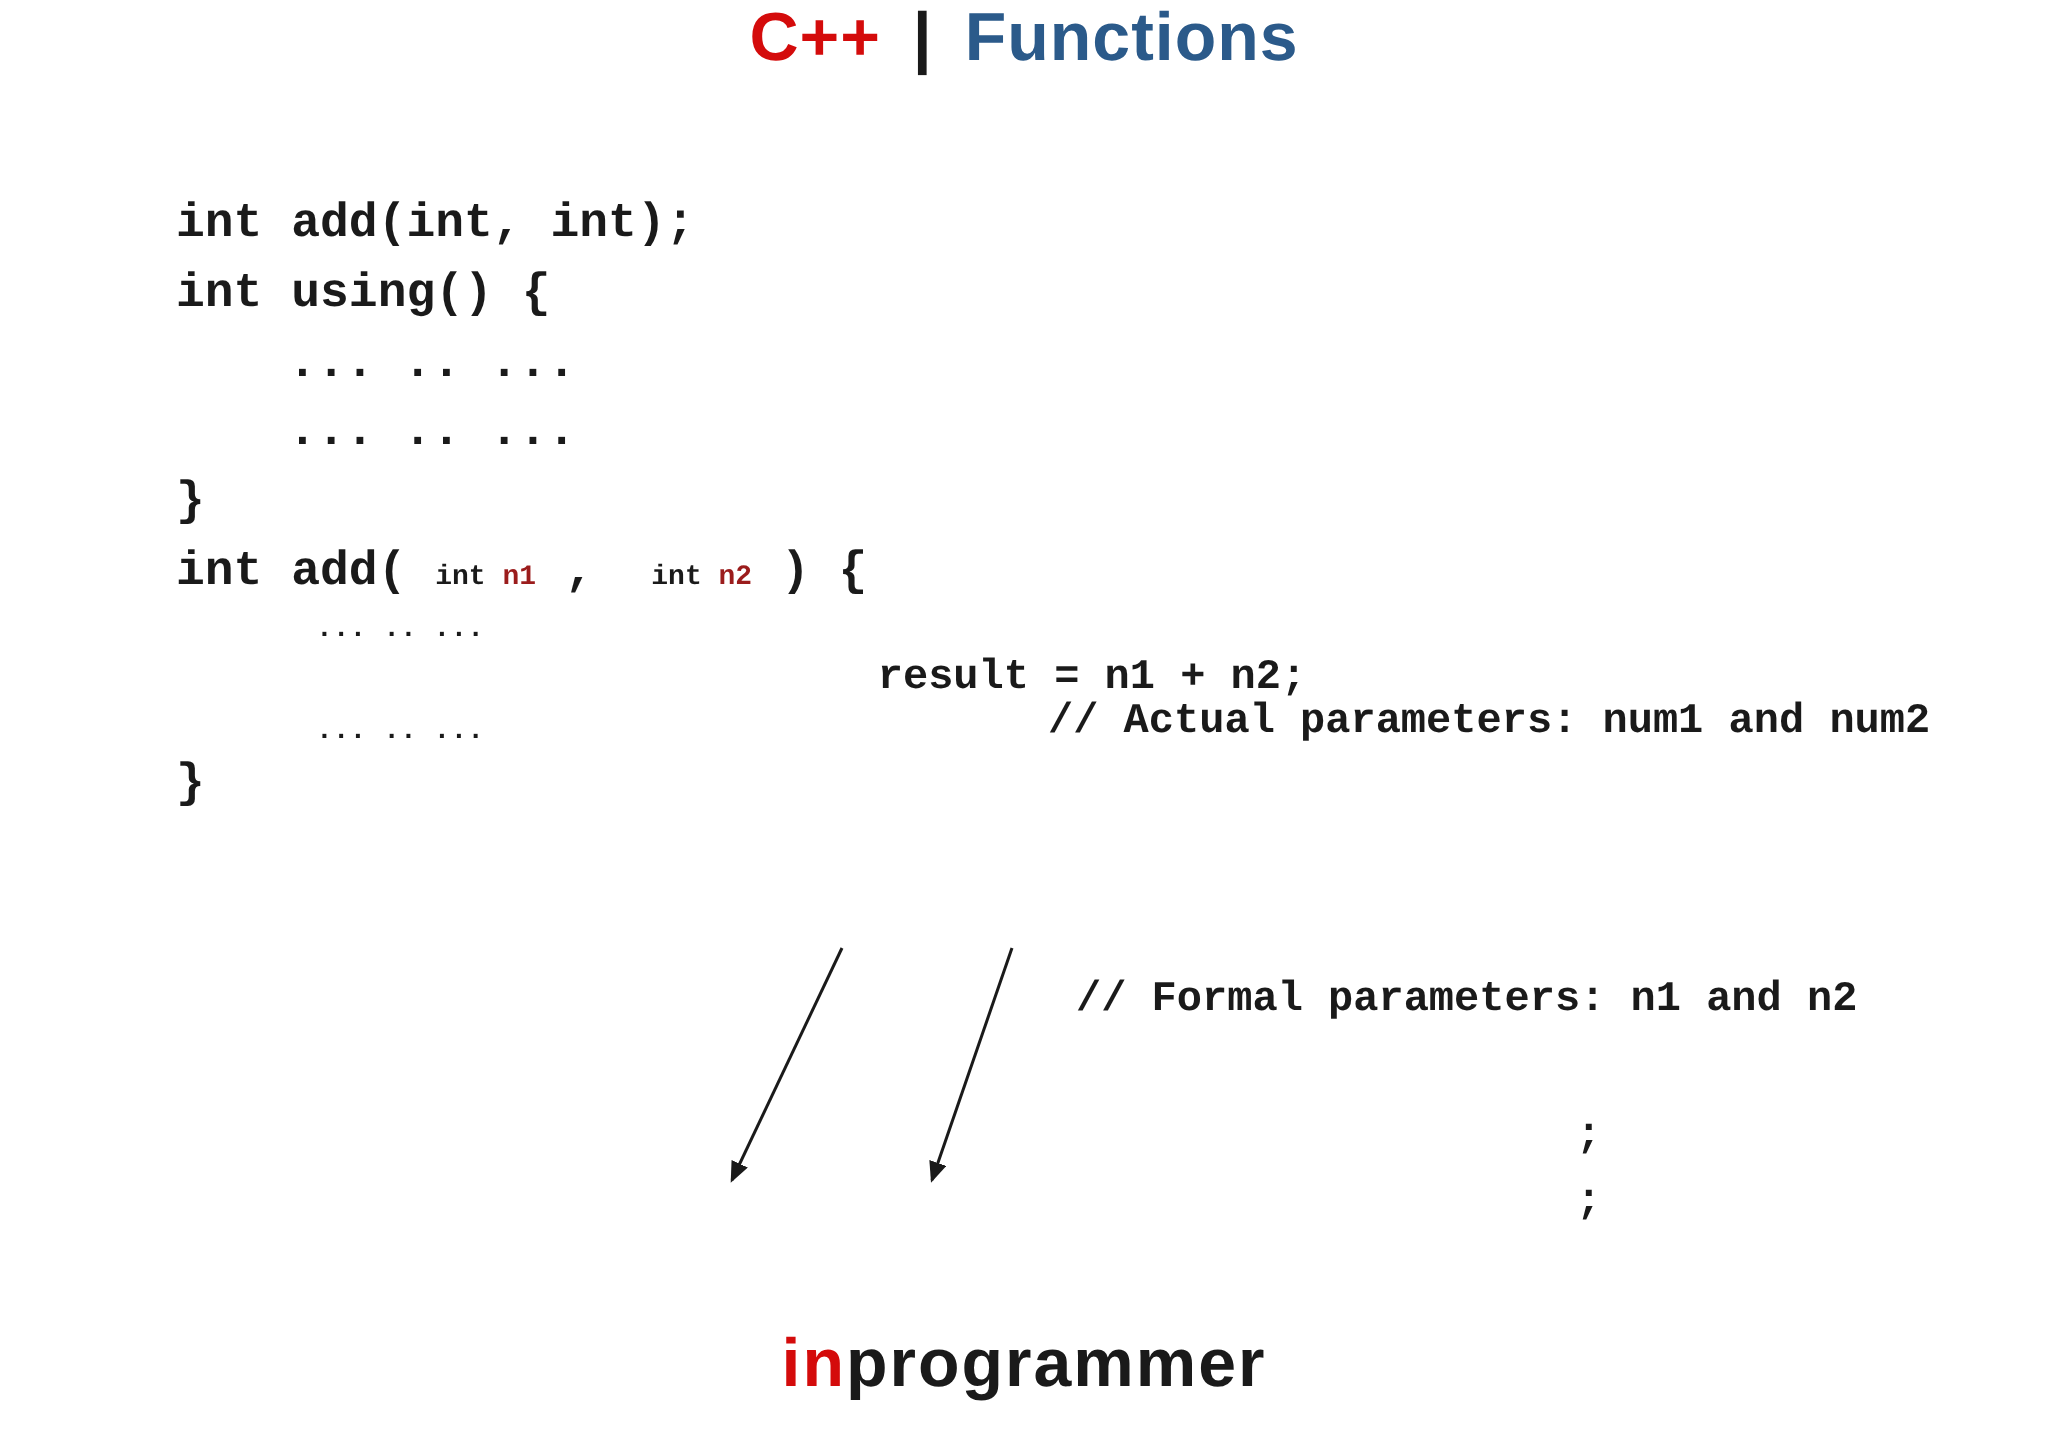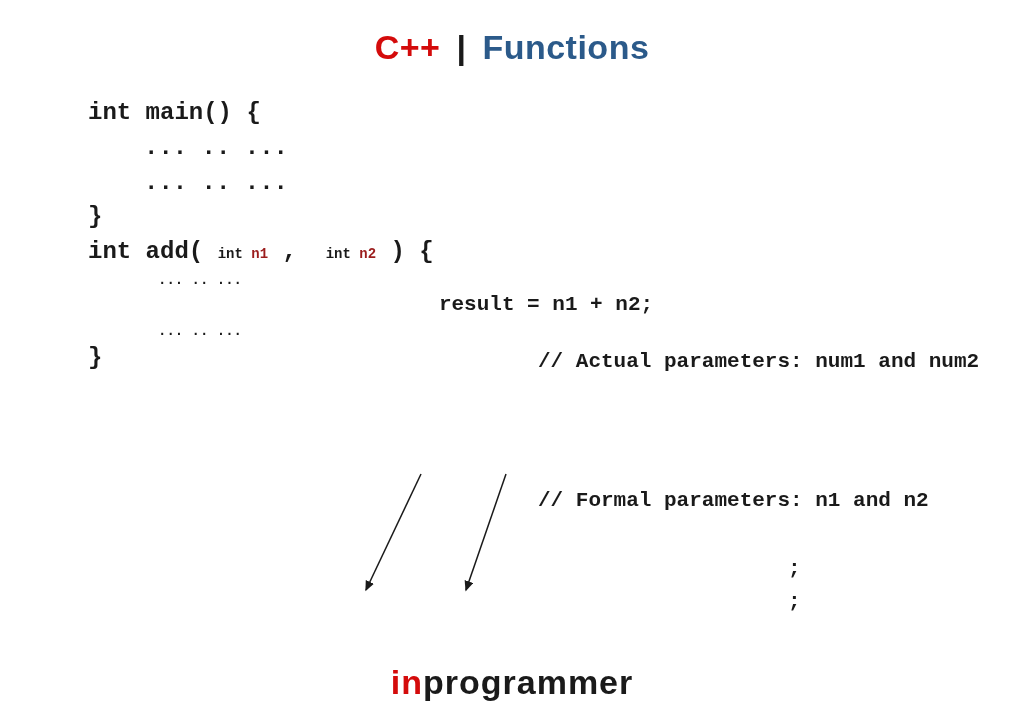--- a/index.html
+++ b/index.html
@@ -5,21 +5,20 @@
     * { margin: 0; padding: 0; box-sizing: border-box; }
     body {
       width: 1024px;
       height: 724px;
       background: #fff;
       font-family: Arial, Helvetica, sans-serif;
       position: relative;
     }
     .header {
       text-align: center;
-      padding-top: 28px;
       font-size: 34px;
       font-weight: 900;
       letter-spacing: 0.5px;
     }
     .hdr-cpp { color: #d40b0b; }
     .hdr-pipe { color: #1a1a1a; margin: 0 6px; }
     .hdr-functions { color: #2b5a8a; }
     .code-area {
       position: absolute;
       left: 88px;
@@ -84,37 +83,38 @@
 <body>
 
 <div class="header">
   <span class="hdr-cpp">C++</span>
   <span class="hdr-pipe">|</span>
   <span class="hdr-functions">Functions</span>
 </div>
 
 <div class="code-area">
   <div class="line"></div>
+  <div class="line">int add(int, int);</div>
   <div class="line"></div>
-  <div class="line">int main() {</div>
+  <div class="line">int using() {</div>
   <div class="line indent1 dots">... .. ...</div>
 
 
   <div class="line indent1 dots">... .. ...</div>
   <div class="line">}</div>
   <div class="line"></div>
 
   <div class="line"><span>int add( </span><span class="small-indent">int </span><span class="param-red small-indent">n1</span><span> ,  </span><span class="small-indent">int </span><span class="param-red small-indent">n2</span><span> ) {</span></div>
 
   <div class="line indent1 dots small-indent" style="padding-left:70px;">... .. ...</div>
   <div class="line indent1 result-line" style="padding-left:56px;">result = n1 + n2;</div>
   <div class="line indent1 dots small-indent" style="padding-left:70px;">... .. ...</div>
   <div class="line">}</div>
 
-  <div class="comment-row" style="left:450px; top:254px;text-align:right;">
+  <div class="comment-row" style="left:436px; top:254px;text-align:right;">
     <span class="comment">// Actual parameters: </span><span class="comment param-strong">num1</span><span class="comment"> and </span><span class="comment param-strong">num2</span>
   </div>
 
   <div class="comment-row" style="left:450px; top:393px;text-align:right;">
     <span class="comment">// Formal parameters: </span><span class="comment param-strong">n1</span><span class="comment"> and </span><span class="comment param-strong">n2</span>
   </div>
 
   <div class="stray-semi" style="left:700px; top:461px;">;</div>
   <div class="stray-semi" style="left:700px; top:494px;">;</div>
 

